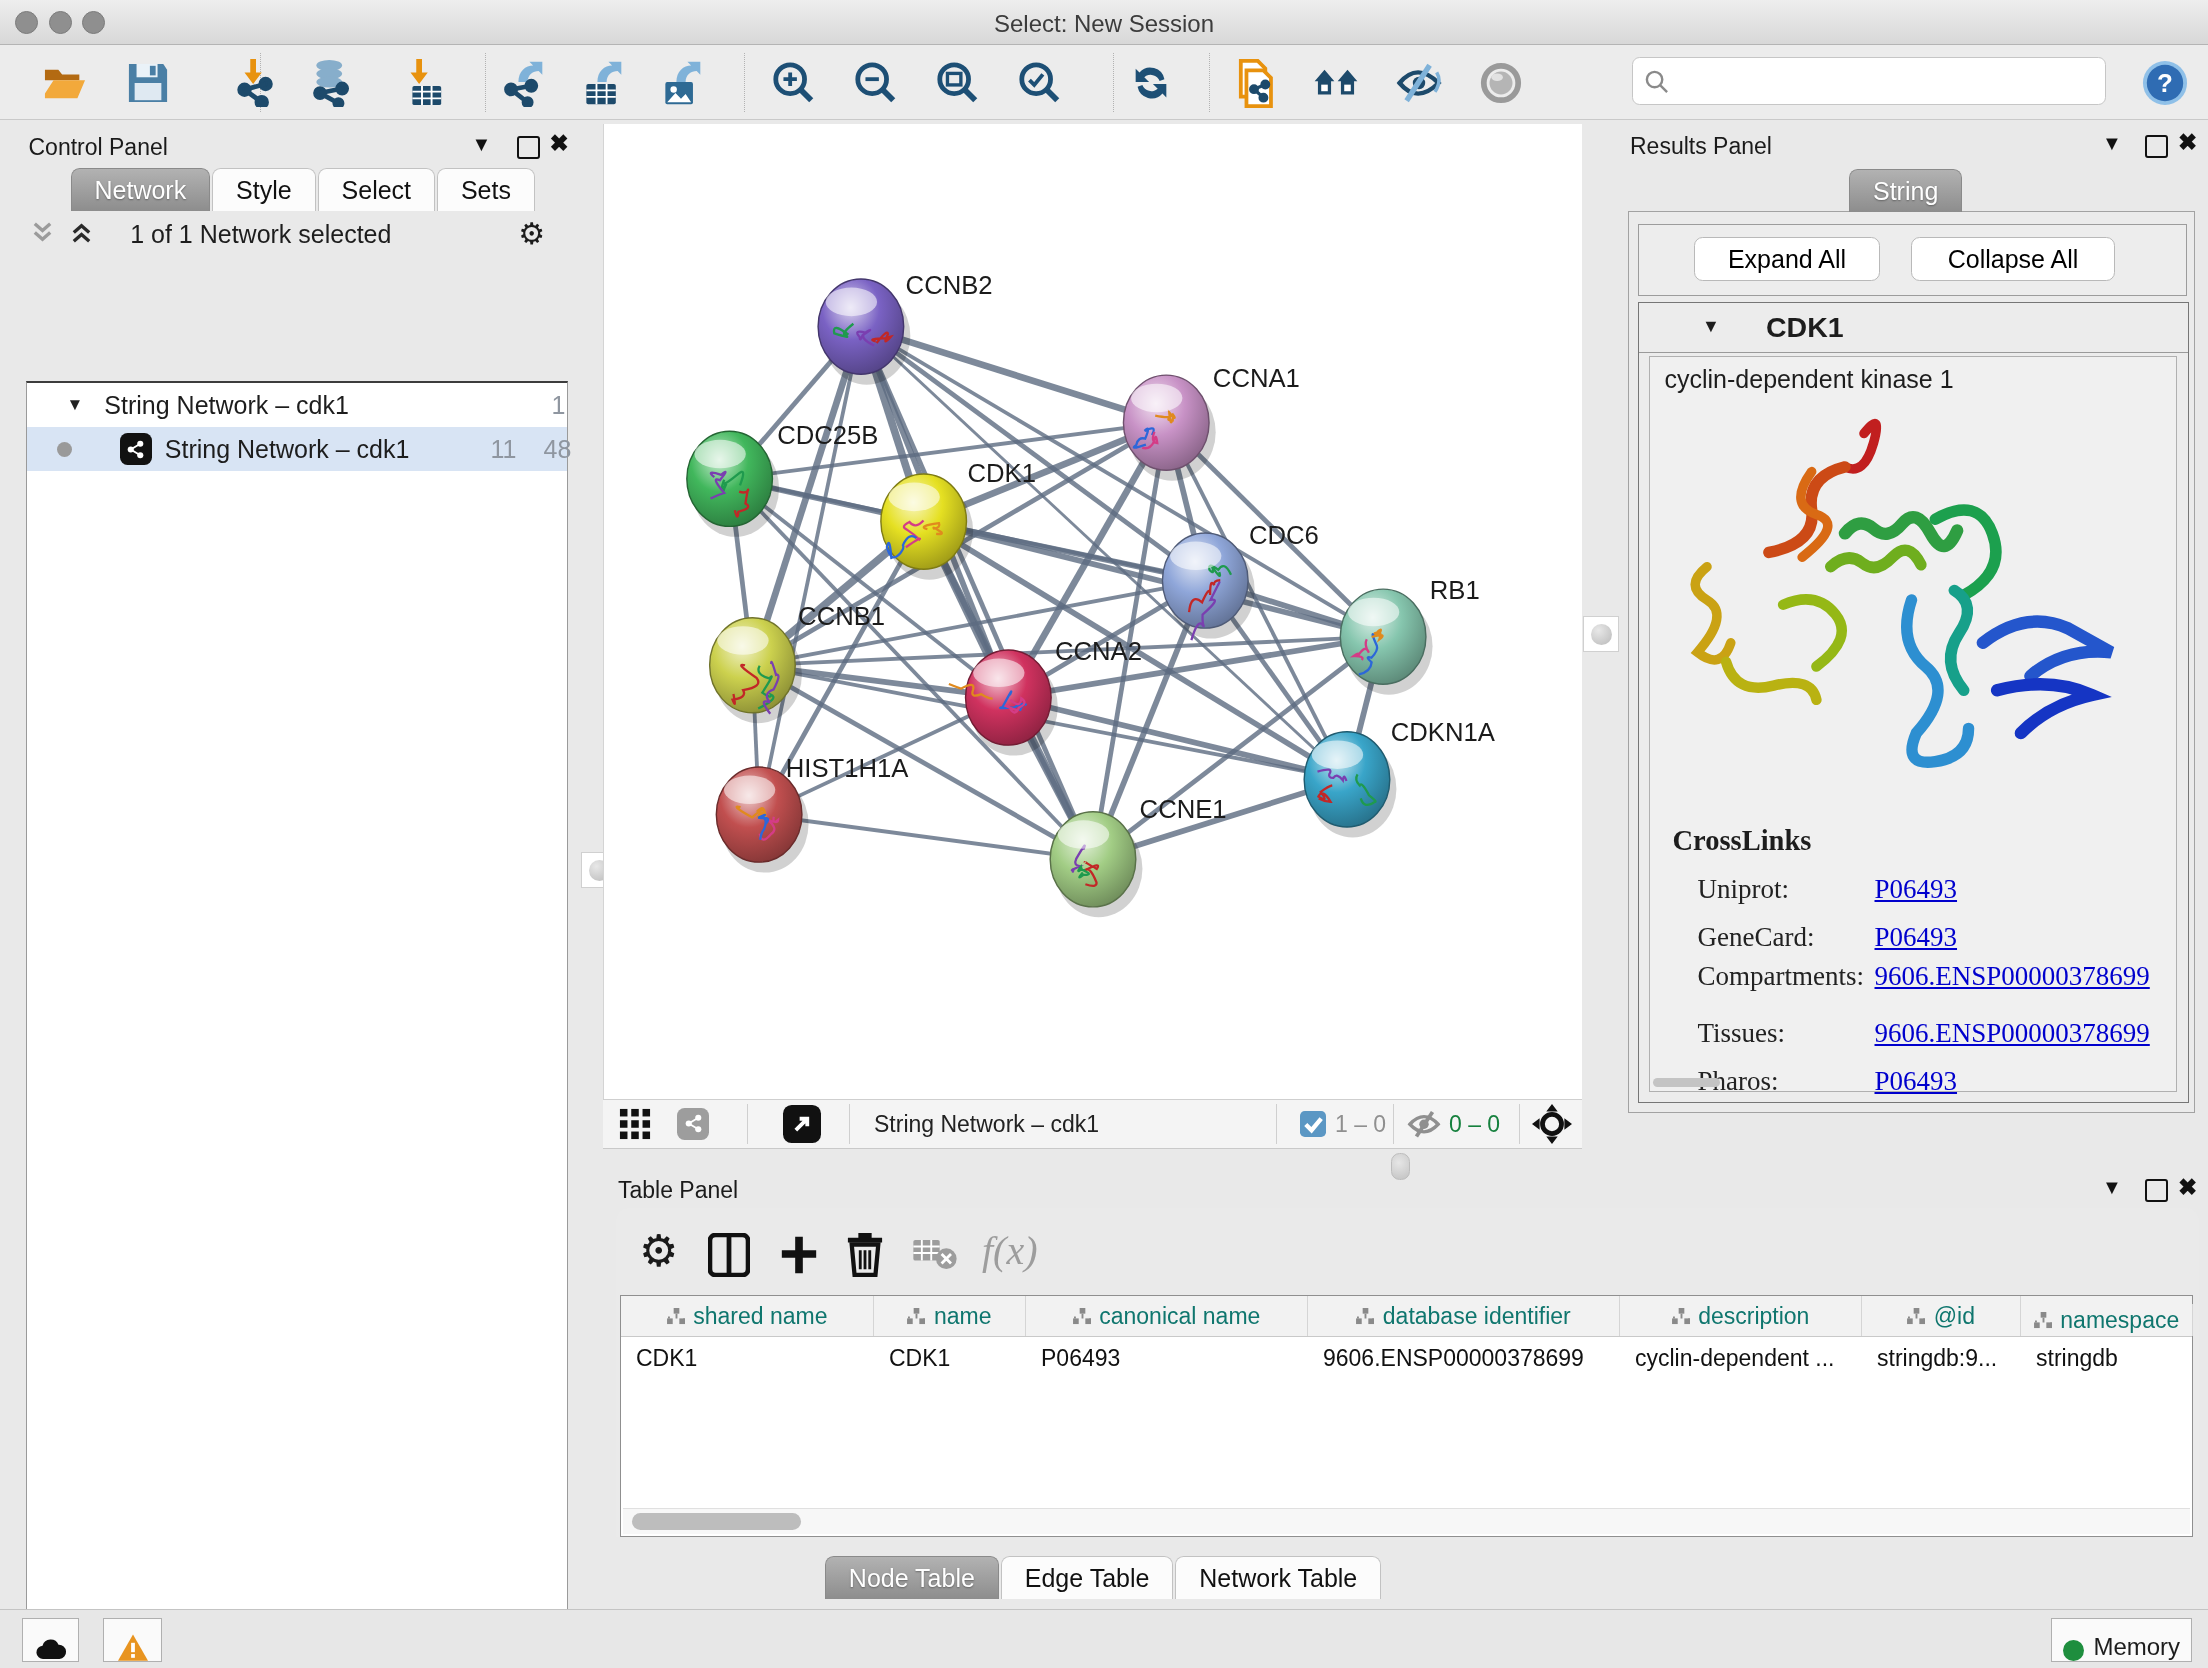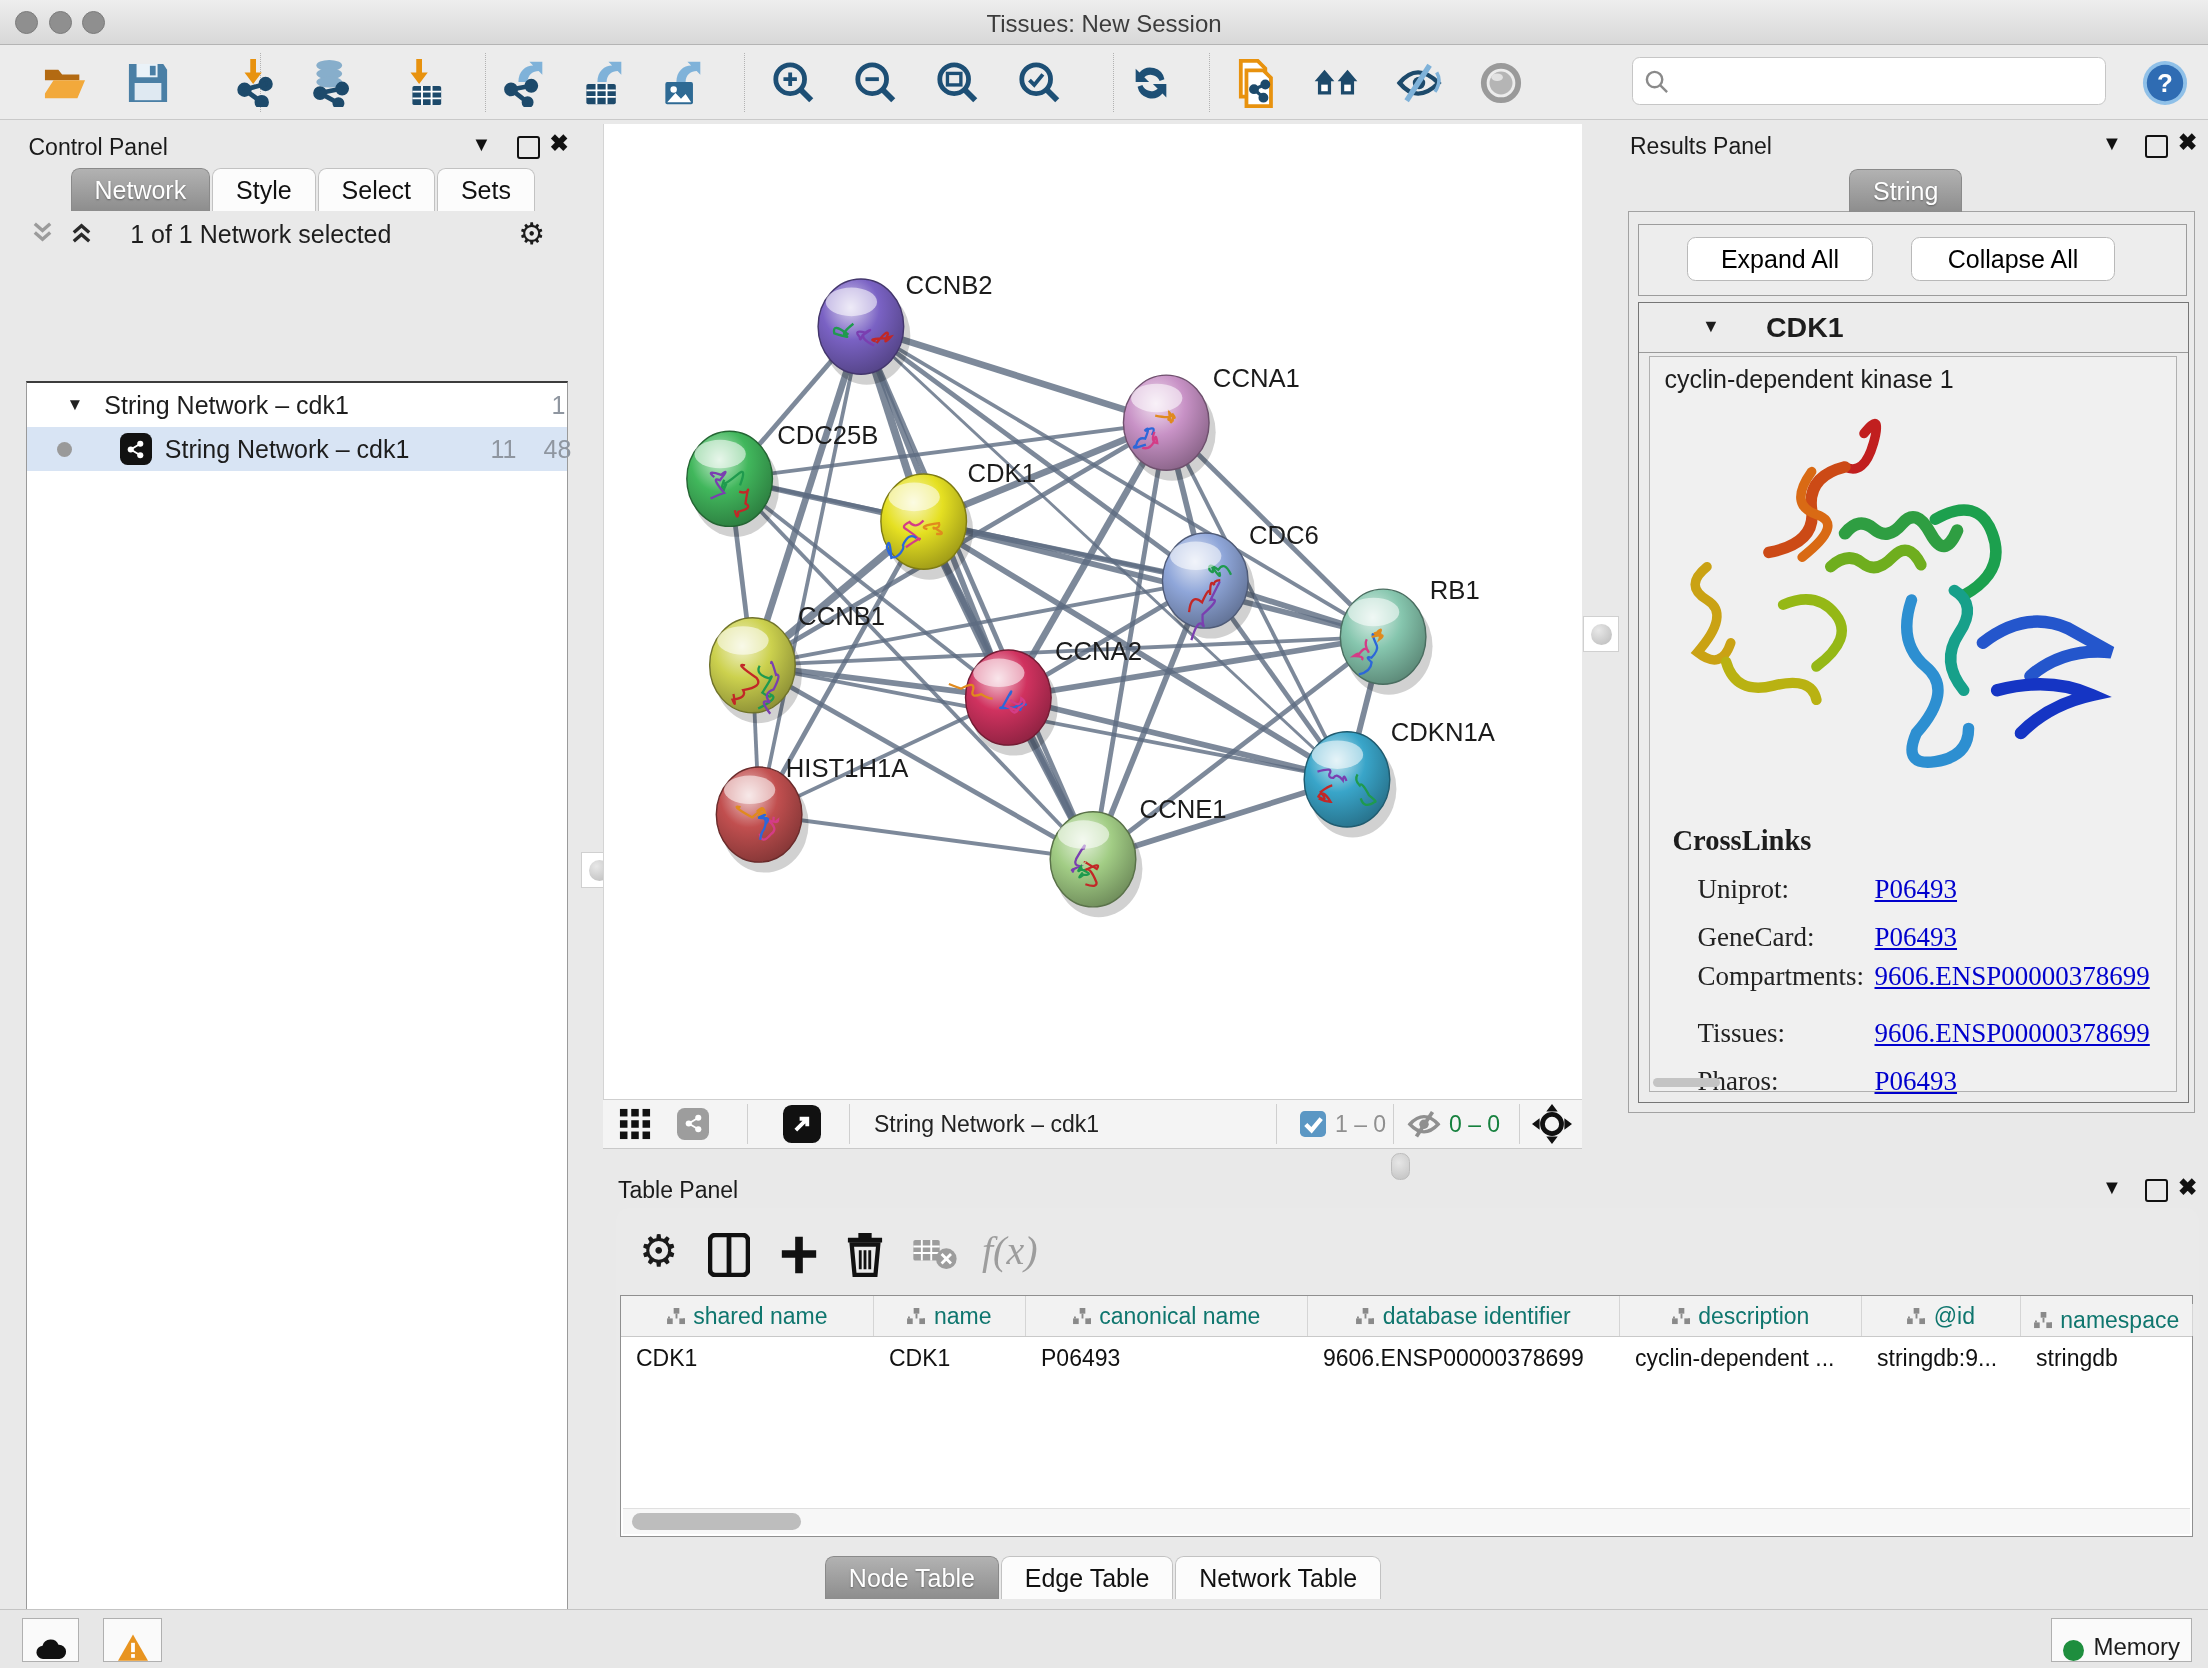--- a/index.html
+++ b/index.html
@@ -72,21 +72,21 @@
           align-items:flex-end;justify-content:center;gap:9.5px;box-sizing:content-box;}
   svg{display:block;}
 </style>
 </head>
 <body>
 
 <div class="abs titlebar">
   <div class="abs tlight" style="left:15px;"></div>
   <div class="abs tlight" style="left:49px;"></div>
   <div class="abs tlight" style="left:82px;"></div>
-  <div class="abs title-text">Tissues: New Session</div>
+  <div class="abs title-text">Select: New Session</div>
 </div>
 
 <div class="abs toolbar">
   <div class="abs tbi" style="left:42px;">
     <svg width="46" height="42" viewBox="0 0 48 44">
         <path d="M3 8h14l4 5h18v6H3z" fill="#b36a12"></path>
         <path d="M3 10v28h34l8-19H12L3 33z" fill="#f2a93b"></path>
       </svg>
   </div>
   <div class="abs tbi" style="left:125px;">
@@ -600,21 +600,21 @@
 <div>
   <span class="abs panel-title" style="left:1630px;top:133px;">Results Panel</span>
   <span class="abs ph-btn" style="left:2102px;top:133px;">▼</span>
   <span class="abs ph-box" style="left:2145px;top:135px;"></span>
   <span class="abs ph-btn" style="left:2178px;top:132px;font-weight:bold;font-size:23px;">✖</span>
 
   <div class="abs rp-outer"></div>
   <span class="abs tab selected" style="left:1849px;top:169px;">String</span>
 
   <div class="abs rp-expandbox">
-    <button class="abs rp-btn" style="left:48px;width:186px;">Expand All</button>
+    <button class="abs rp-btn" style="left:55px;width:186px;">Expand All</button>
     <button class="abs rp-btn" style="left:272px;width:204px;">Collapse All</button>
   </div>
 
   <div class="abs rp-gene-box">
     <span class="abs" style="left:63px;top:13.3px;font-size:18px;">▼</span>
     <span class="abs" style="left:127px;top:7.6px;font-size:28.5px;font-weight:bold;">CDK1</span>
     <div class="abs" style="left:0;top:49px;width:100%;border-top:1px solid #9a9a9a;"></div>
 
     <div class="abs rp-inner">
       <span class="abs" style="left:15px;top:7.6px;font-size:25px;">cyclin-dependent kinase 1</span>

